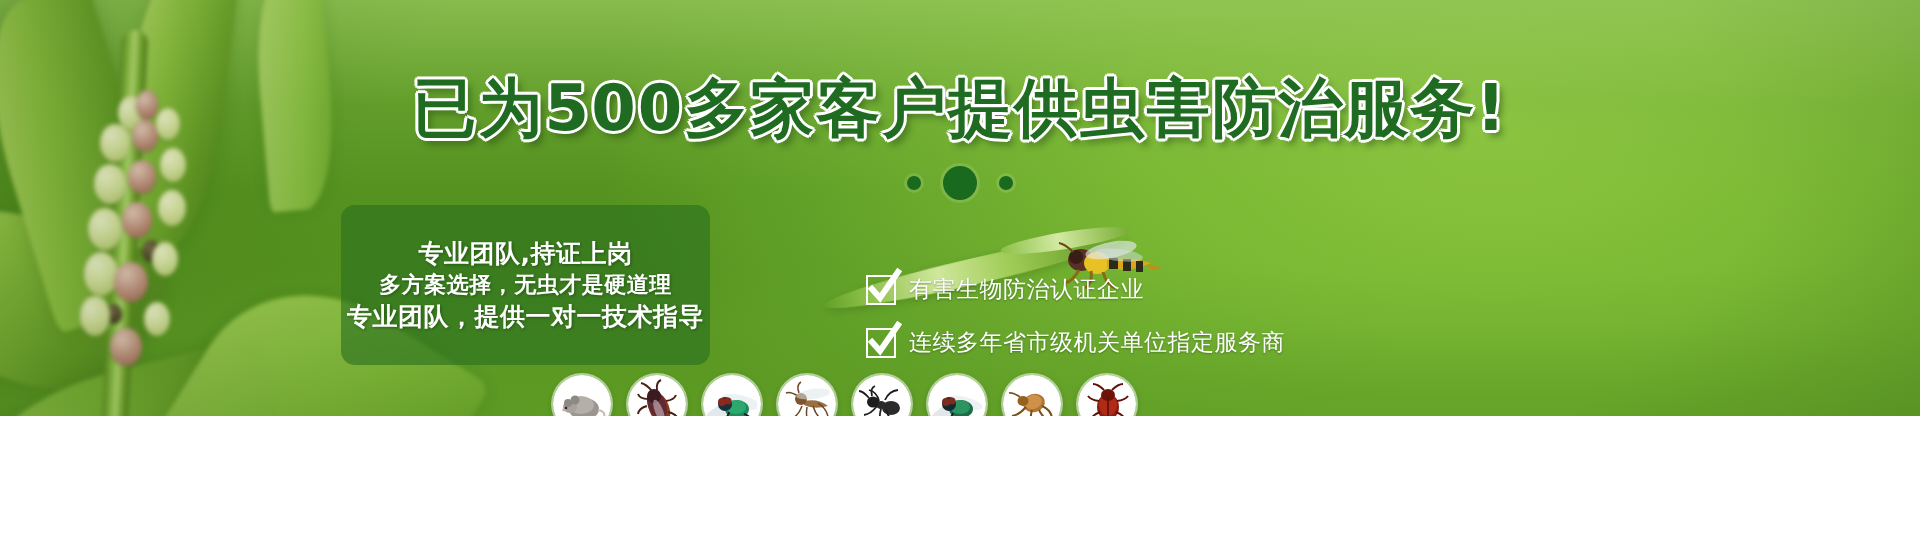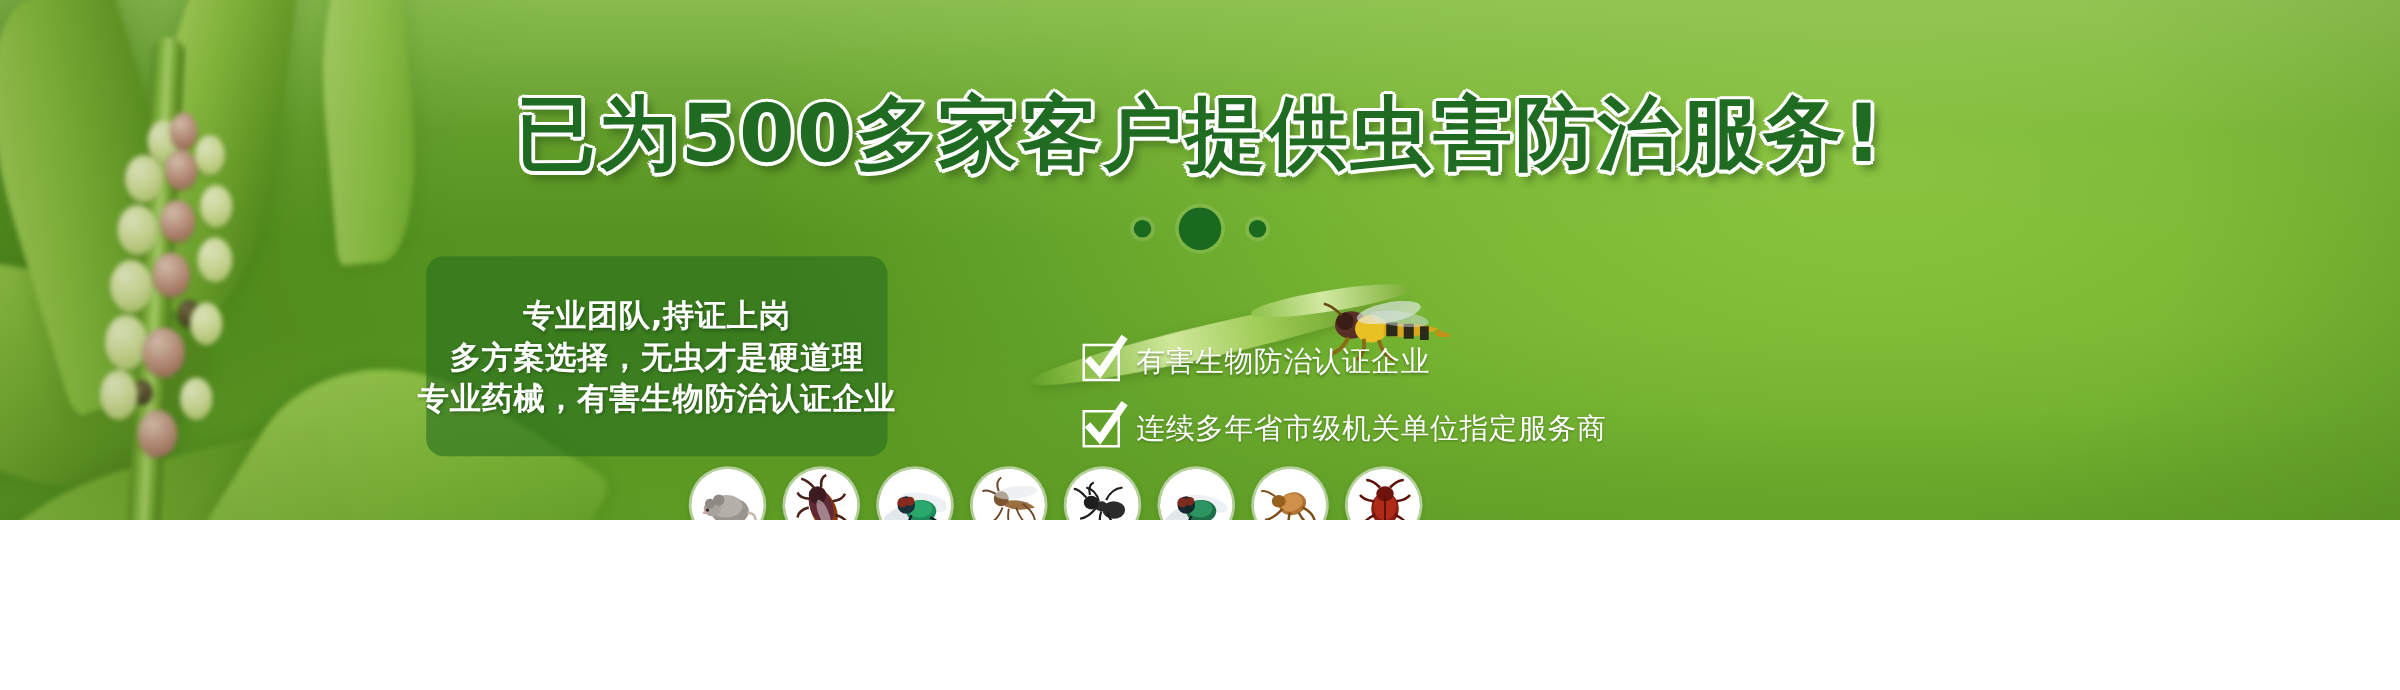--- a/index.html
+++ b/index.html
@@ -164,21 +164,21 @@
     flex-direction: column;
     justify-content: center;
     align-items: center;
     font-family: "DejaVu Sans", "Liberation Sans", sans-serif;
     color: #ffffff;
     font-weight: 700;
     white-space: nowrap;
     text-shadow: 1px 1px 3px rgba(10,40,5,0.45);
   }
   .slogan-lines .s1 { font-size: 25px; letter-spacing: .5px; }
-  .slogan-lines .s2 { font-size: 25px; letter-spacing: .5px; }
+  .slogan-lines .s2 { font-size: 22px; letter-spacing: .5px; }
   .slogan-lines .s3 { font-size: 25px; letter-spacing: .5px; }
 
   
   .checklist {
     position: absolute;
     left: 866px; top: 274px;
     display: flex;
     flex-direction: column;
     gap: 22px;
   }
@@ -294,21 +294,21 @@
   <div class="dots">
     <span class="dot small"></span>
     <span class="dot big"></span>
     <span class="dot small"></span>
   </div>
 
   <div class="slogan-panel"></div>
   <div class="slogan-lines">
     <div class="s1">专业团队,持证上岗</div>
     <div class="s2">多方案选择，无虫才是硬道理</div>
-    <div class="s3">专业药械，有害生物防治认证企业</div>
+    <div class="s3">专业团队，提供一对一技术指导</div>
   </div>
 
   <div class="checklist">
     <div class="check-row">
       <span class="check-box">
         <svg width="40" height="40" viewBox="0 0 40 40">
           <path d="M9 22 L17 31 L35 5" stroke="#ffffff" stroke-width="6" fill="none" stroke-linecap="square"></path>
         </svg>
       </span>
       <span class="check-text">有害生物防治认证企业</span>

